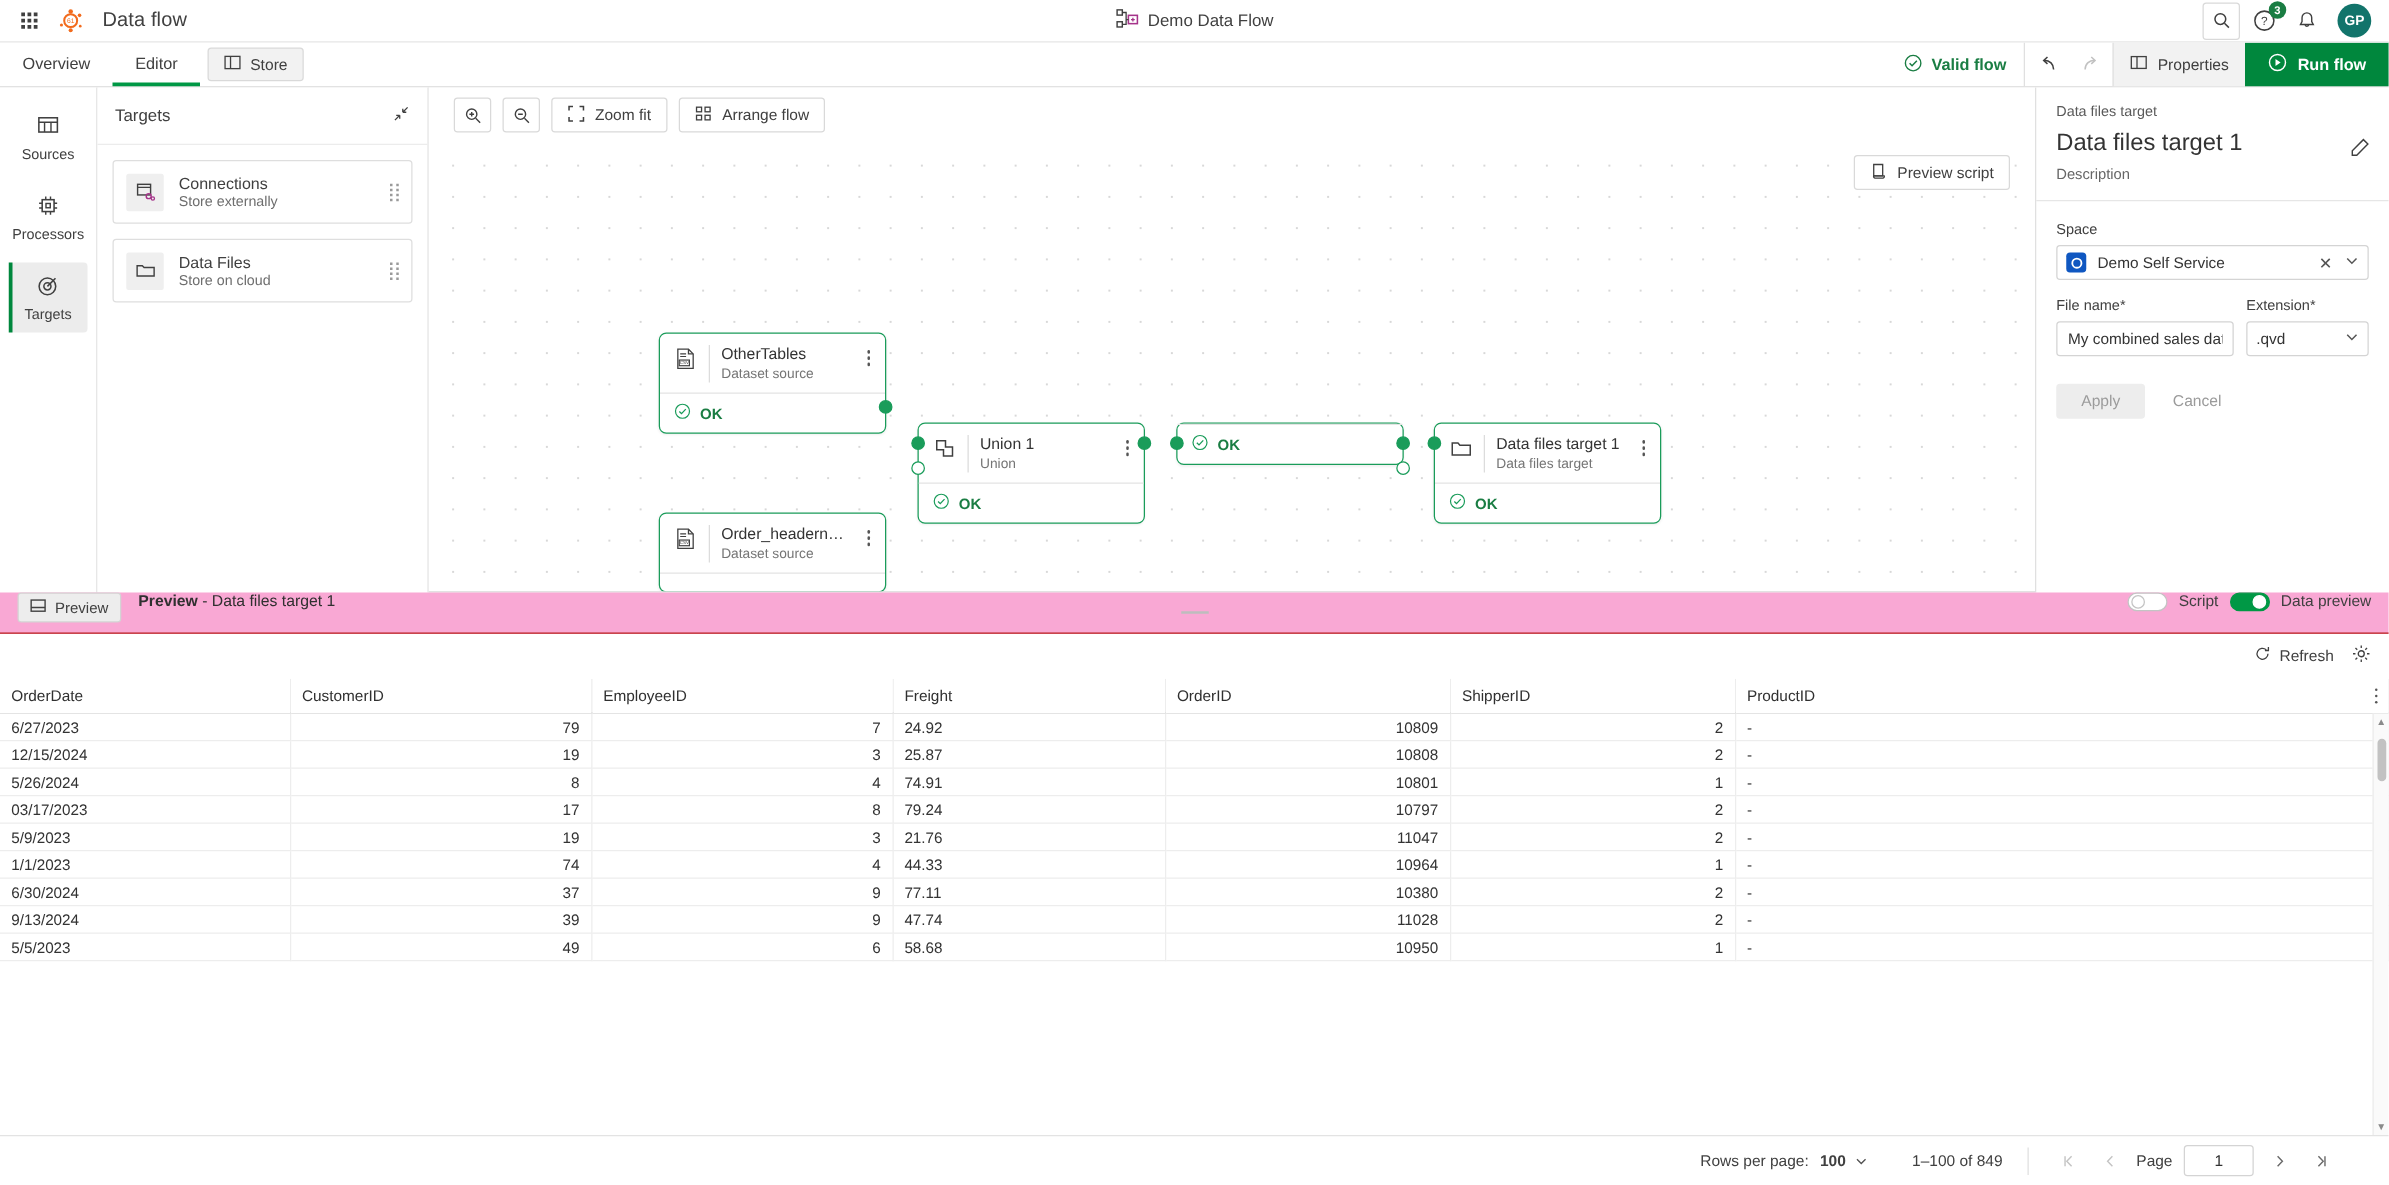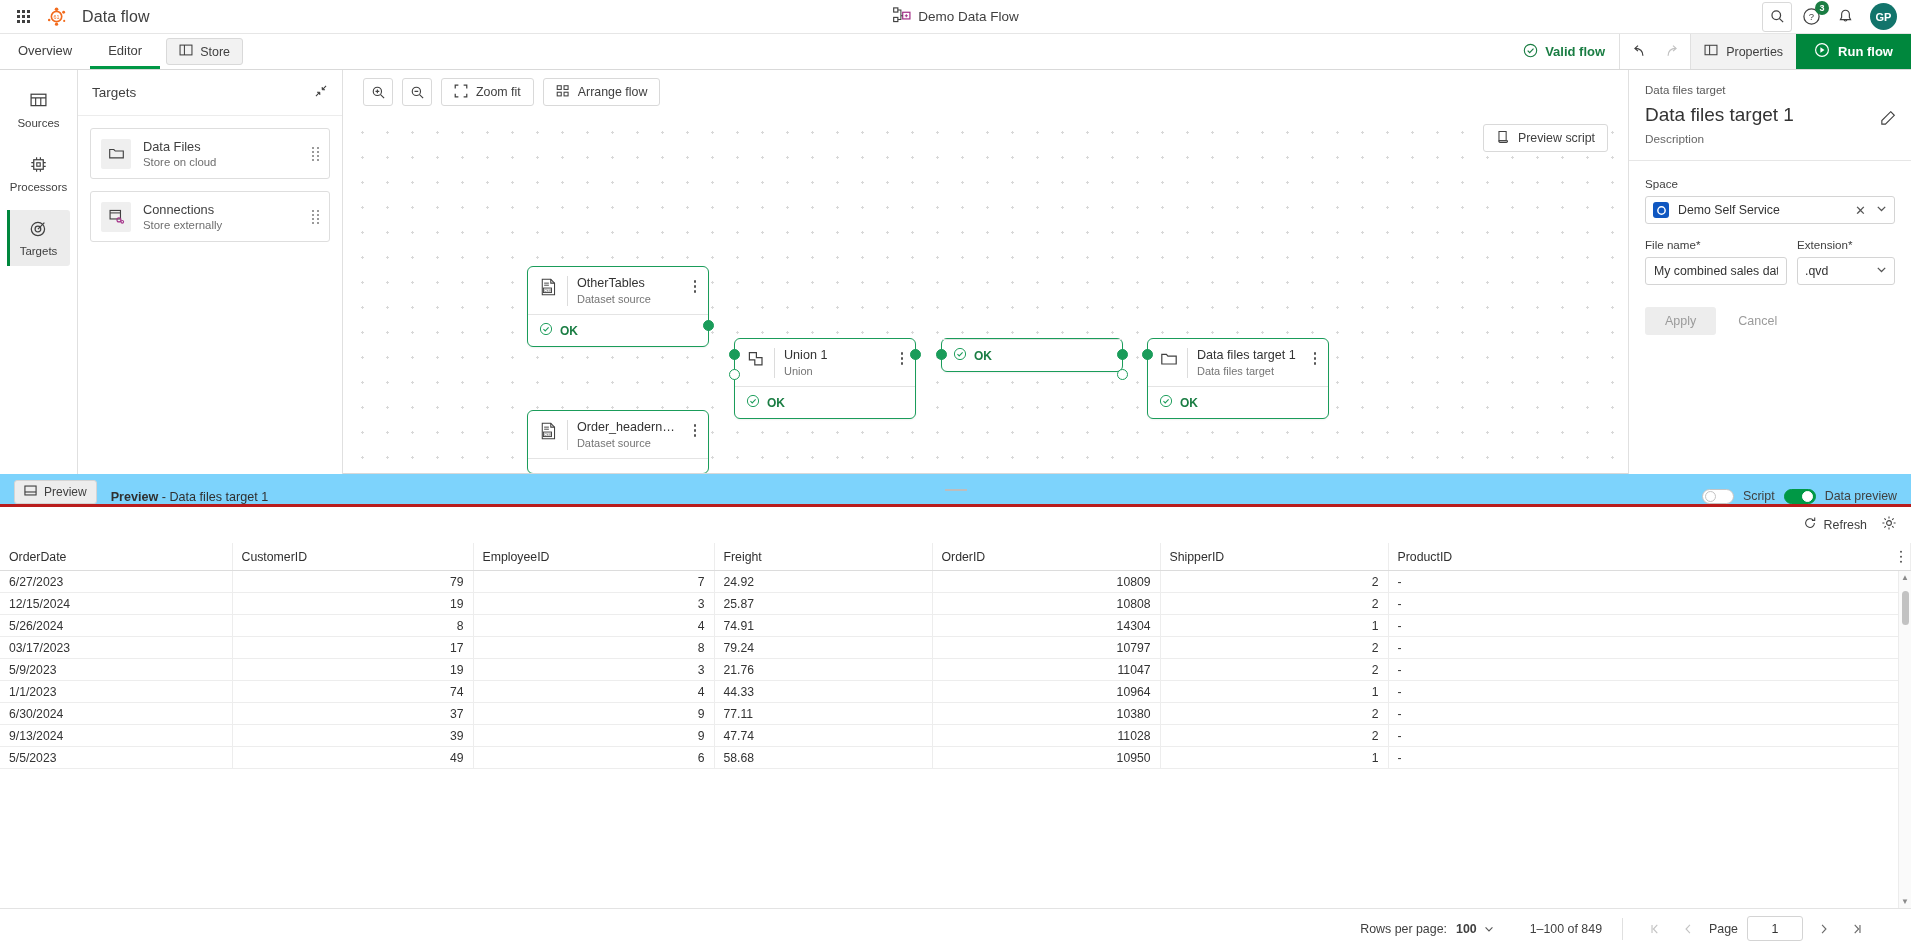--- a/index.html
+++ b/index.html
@@ -171,22 +171,22 @@
   }
   .port {
     position: absolute; width: 11px; height: 11px; border-radius: 50%;
     background: #1a9c5a; border: 1px solid #1a9c5a;
   }
   .port.hollow { background: #fff; }
   .edges { position: absolute; inset: 0; pointer-events: none; }
 
   
   .previewbar {
-    height: 33px; flex: 0 0 33px; display: flex; align-items: flex-end;
-    background: #7dd3fc; border-bottom: 3px solid #b91c1c; padding: 0 14px; position: relative;
+    height: 33px; flex: 0 0 33px; display: flex; align-items: flex-start;
+    background: #f9a8d4; border-bottom: 1px solid #b91c1c; padding: 0 14px; position: relative;
   }
   .pv-tag {
     display: flex; align-items: center; gap: 7px; border: 1px solid #d4d4d4;
     background: #ededed; border-radius: 3px; height: 24px; padding: 0 9px;
     font-size: 12px; cursor: pointer;
   }
   .pv-title { margin-left: 14px; font-size: 12.6px; color: #303030; }
   .pv-title b { font-weight: bold; }
   .grabber { position: absolute; left: 50%; transform: translateX(-50%); width: 22px; height: 2px; background: #bdbdbd; top: 15px; cursor: row-resize;}
   .pv-right { margin-left: auto; display: flex; align-items: center; gap: 9px; }
@@ -447,50 +447,50 @@
           <svg width="14" height="14" viewBox="0 0 16 16">
             <path d="M2.2 13.8L6.6 9.4M6.6 9.4H3.4M6.6 9.4v3.2" fill="none" stroke="#404040" stroke-width="1.2"></path>
             <path d="M13.8 2.2L9.4 6.6M9.4 6.6h3.2M9.4 6.6V3.4" fill="none" stroke="#404040" stroke-width="1.2"></path>
           </svg>
         </span>
       </div>
       <div class="panel-list">
         <div class="card">
           <div class="card-ico">
             <svg width="17" height="17" viewBox="0 0 18 18">
-              <path d="M1.8 13.6V4.8h4.4l1.5 1.6h8.5v7.2z" fill="none" stroke="#404040" stroke-width="1.2"></path>
-            </svg>
-          </div>
-          <div class="card-txt">
-            <span class="card-t">Data Files</span>
-            <span class="card-s">Store on cloud</span>
-          </div>
-          <span class="grip">
-              <i></i>
-              <i></i>
-              <i></i>
-              <i></i>
-              <i></i>
-              <i></i>
-              <i></i>
-              <i></i>
-            </span>
-        </div>
-        <div class="card">
-          <div class="card-ico">
-            <svg width="17" height="17" viewBox="0 0 18 18">
               <rect x="2.2" y="2.6" width="11" height="9" fill="none" stroke="#404040" stroke-width="1.2"></rect>
               <path d="M2.2 5.2h11" stroke="#404040" stroke-width="1.1"></path>
               <circle cx="11.6" cy="12.6" r="2.1" fill="none" stroke="#a5338a" stroke-width="1.2"></circle>
               <circle cx="15.1" cy="14.6" r="1.4" fill="none" stroke="#a5338a" stroke-width="1.1"></circle>
             </svg>
           </div>
           <div class="card-txt">
             <span class="card-t">Connections</span>
             <span class="card-s">Store externally</span>
+          </div>
+          <span class="grip">
+              <i></i>
+              <i></i>
+              <i></i>
+              <i></i>
+              <i></i>
+              <i></i>
+              <i></i>
+              <i></i>
+            </span>
+        </div>
+        <div class="card">
+          <div class="card-ico">
+            <svg width="17" height="17" viewBox="0 0 18 18">
+              <path d="M1.8 13.6V4.8h4.4l1.5 1.6h8.5v7.2z" fill="none" stroke="#404040" stroke-width="1.2"></path>
+            </svg>
+          </div>
+          <div class="card-txt">
+            <span class="card-t">Data Files</span>
+            <span class="card-s">Store on cloud</span>
           </div>
           <span class="grip">
               <i></i>
               <i></i>
               <i></i>
               <i></i>
               <i></i>
               <i></i>
               <i></i>
               <i></i>
@@ -841,21 +841,21 @@
             <td>25.87</td>
             <td class="num">10808</td>
             <td class="num">2</td>
             <td>-</td>
           </tr>
         <tr>
             <td>5/26/2024</td>
             <td class="num">8</td>
             <td class="num">4</td>
             <td>74.91</td>
-            <td class="num">14304</td>
+            <td class="num">10801</td>
             <td class="num">1</td>
             <td>-</td>
           </tr>
         <tr>
             <td>03/17/2023</td>
             <td class="num">17</td>
             <td class="num">8</td>
             <td>79.24</td>
             <td class="num">10797</td>
             <td class="num">2</td>

